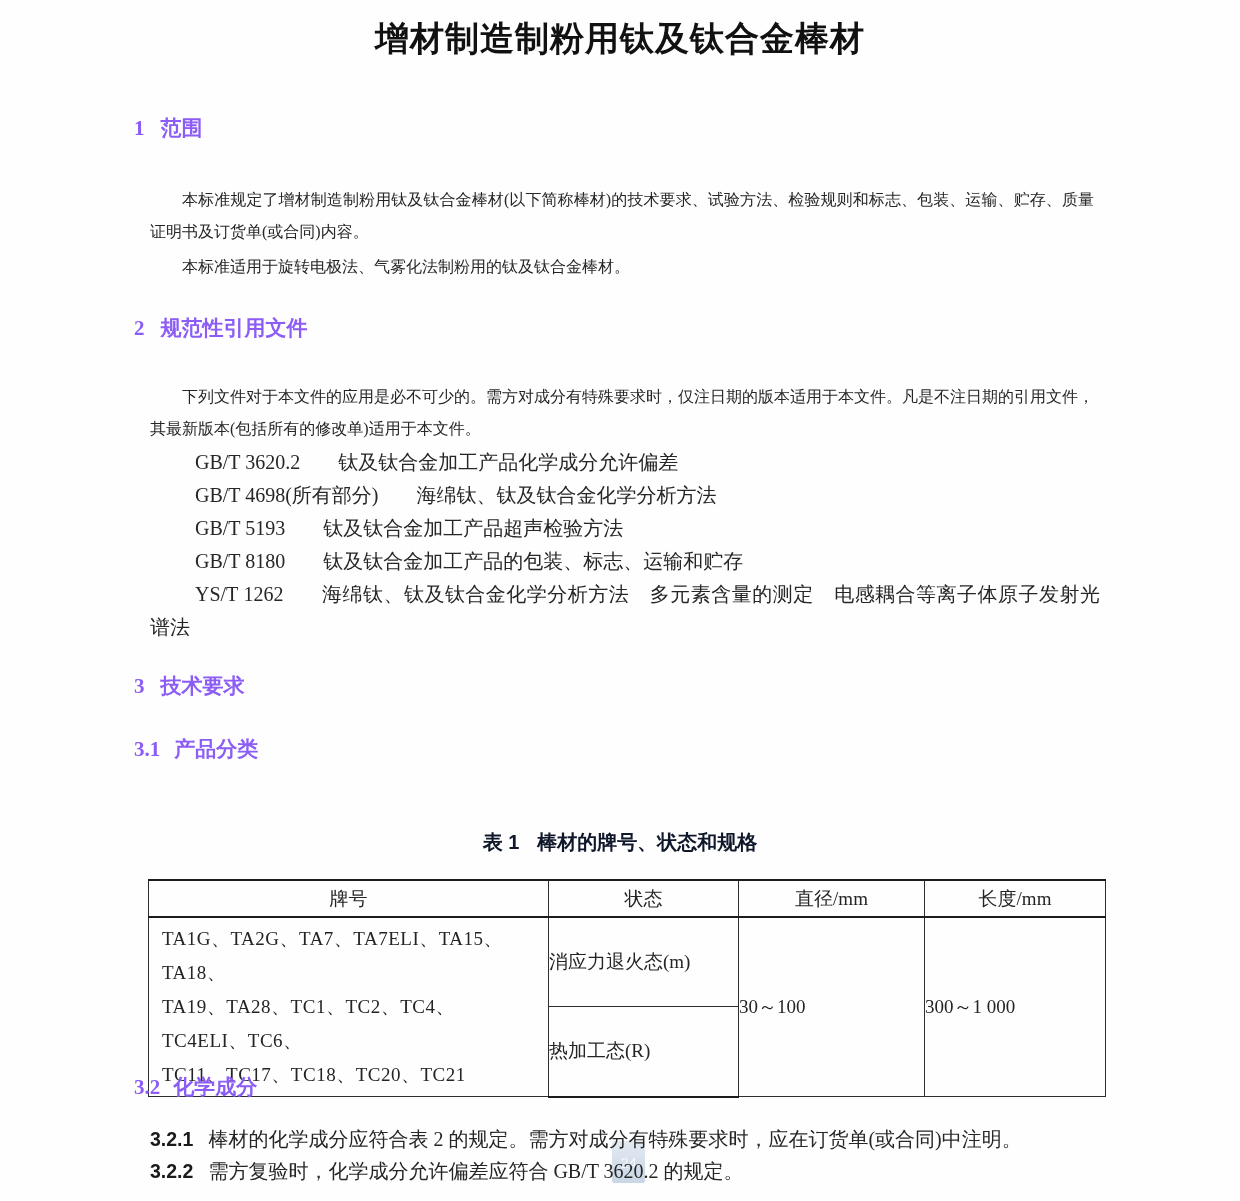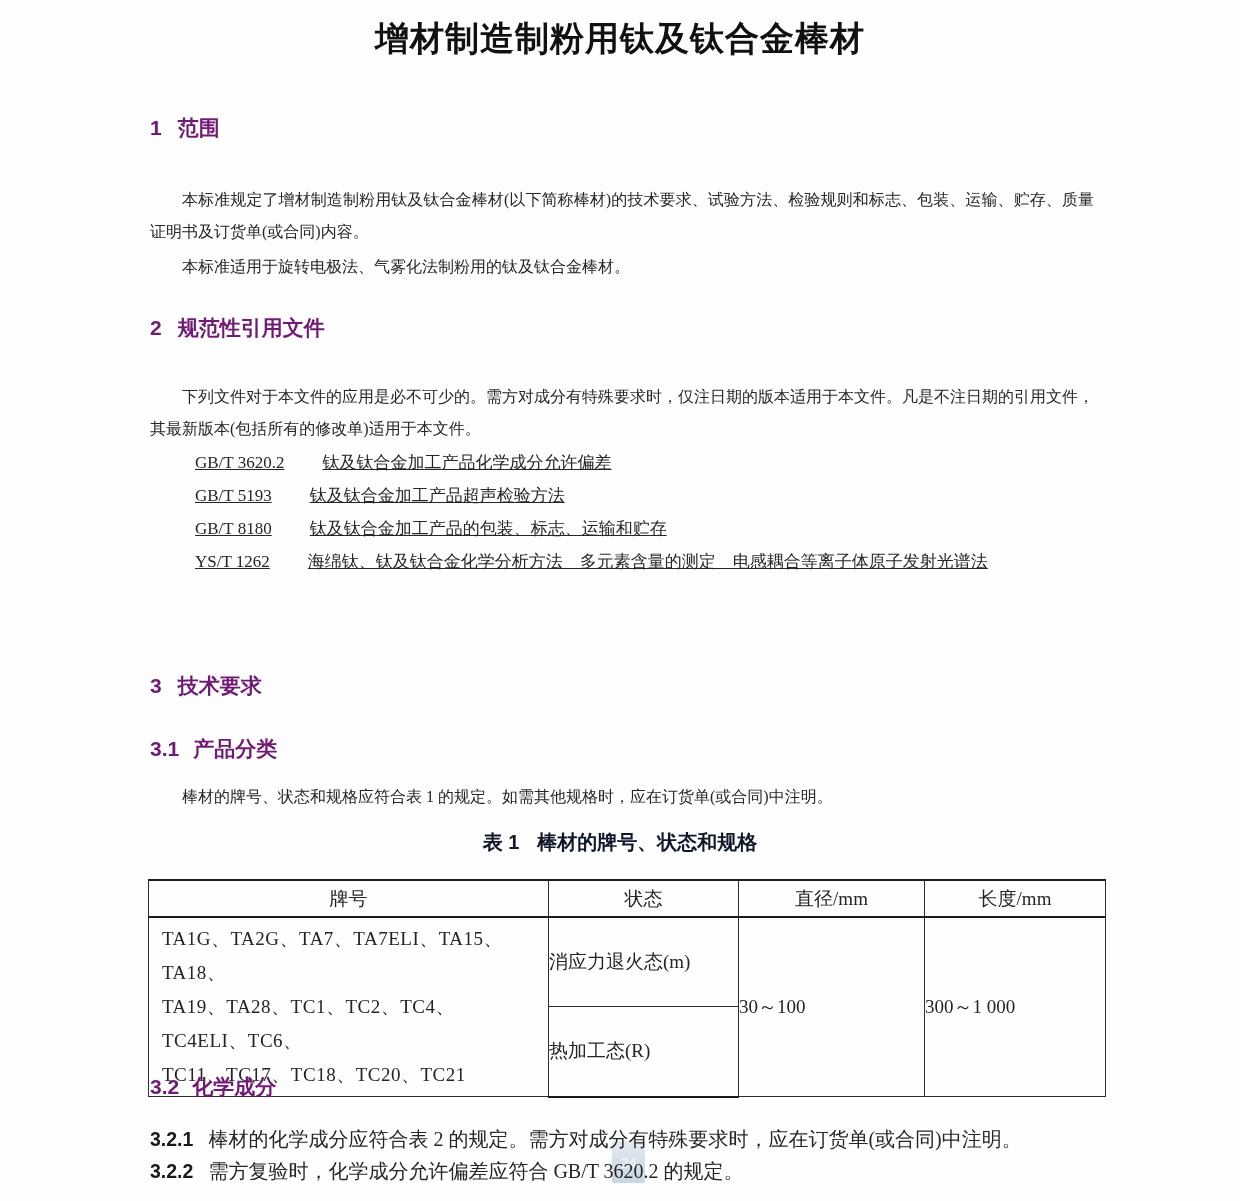--- a/index.html
+++ b/index.html
@@ -20,46 +20,45 @@
     text-align: center;
     font-family: "Liberation Sans", "DejaVu Sans", sans-serif;
     font-weight: bold;
     font-size: 34px;
     color: #111;
     letter-spacing: 1px;
   }
 
   
   .sec-h {
-    left: 150px;
-    font-family: Liberation Sans, sans-serif;
+    left: 134px;
+    font-family: Liberation Serif, serif;
     font-weight: bold;
     font-size: 21px;
-    color: #701a75;
+    color: #8b5cf6;
     white-space: nowrap;
   }
   .sec-h .h-num { display: inline-block; margin-right: 16px; }
 
   
   .para {
     left: 150px; width: 944px;
     font-size: 16px;
     line-height: 32px;
     text-indent: 2em;
     text-align: justify;
   }
 
   
   .ref-list { top: 446px; left: 150px; width: 950px; }
   .ref {
-    font-size: 17px;
+    font-size: 20px;
     line-height: 33px;
     text-indent: 45px;
     text-align: justify;
-    text-decoration: underline;
   }
   .ref-gap { display: inline-block; width: 38px; }
 
   
   .tbl-caption {
     top: 829px; left: 0; width: 100%;
     text-align: center;
     font-family: "Liberation Sans", "DejaVu Sans", sans-serif;
     font-weight: bold;
     font-size: 20px;
@@ -152,39 +151,41 @@
     <span class="h-num">2</span><span>规范性引用文件</span>
   </div>
 
   <div class="abs para text-layer" style="top:381px">下列文件对于本文件的应用是必不可少的。需方对成分有特殊要求时，仅注日期的版本适用于本文件。凡是不注日期的引用文件，其最新版本(包括所有的修改单)适用于本文件。</div>
 
   <div class="abs ref-list text-layer">
     <div class="ref">
       <span>GB/T 3620.2</span><span class="ref-gap"></span><span>钛及钛合金加工产品化学成分允许偏差</span>
     </div>
     <div class="ref">
+      <span>GB/T 4698(所有部分)</span><span class="ref-gap"></span><span>海绵钛、钛及钛合金化学分析方法</span>
+    </div>
+    <div class="ref">
       <span>GB/T 5193</span><span class="ref-gap"></span><span>钛及钛合金加工产品超声检验方法</span>
     </div>
     <div class="ref">
       <span>GB/T 8180</span><span class="ref-gap"></span><span>钛及钛合金加工产品的包装、标志、运输和贮存</span>
     </div>
     <div class="ref">
       <span>YS/T 1262</span><span class="ref-gap"></span><span>海绵钛、钛及钛合金化学分析方法　多元素含量的测定　电感耦合等离子体原子发射光谱法</span>
     </div>
   </div>
 
   <div class="abs sec-h text-layer" style="top:672px">
     <span class="h-num">3</span><span>技术要求</span>
   </div>
 
   <div class="abs sec-h text-layer" style="top:735px">
     <span class="h-num" style="margin-right:14px">3.1</span><span>产品分类</span>
   </div>
 
-  <div class="abs para text-layer" style="top:781px">棒材的牌号、状态和规格应符合表 1 的规定。如需其他规格时，应在订货单(或合同)中注明。</div>
 
   <div class="abs tbl-caption text-layer">
     <span>表 1</span><span class="cap-gap"></span><span>棒材的牌号、状态和规格</span>
   </div>
 
   <div class="abs tbl-wrap text-layer">
     <table class="t1">
       <colgroup>
         <col class="col-grade">
           <col class="col-state">

